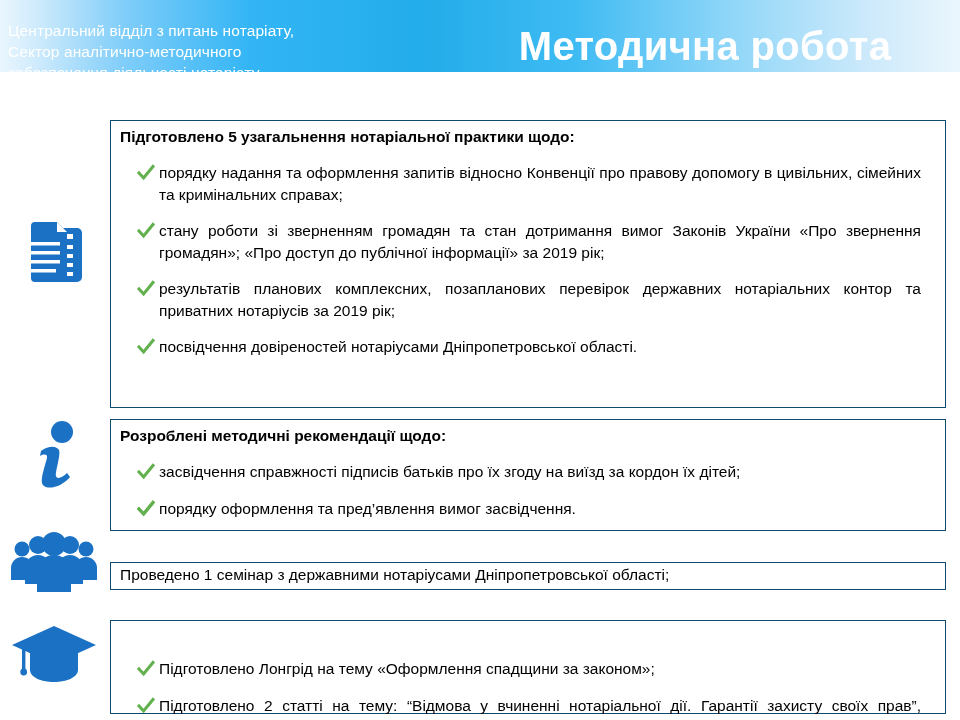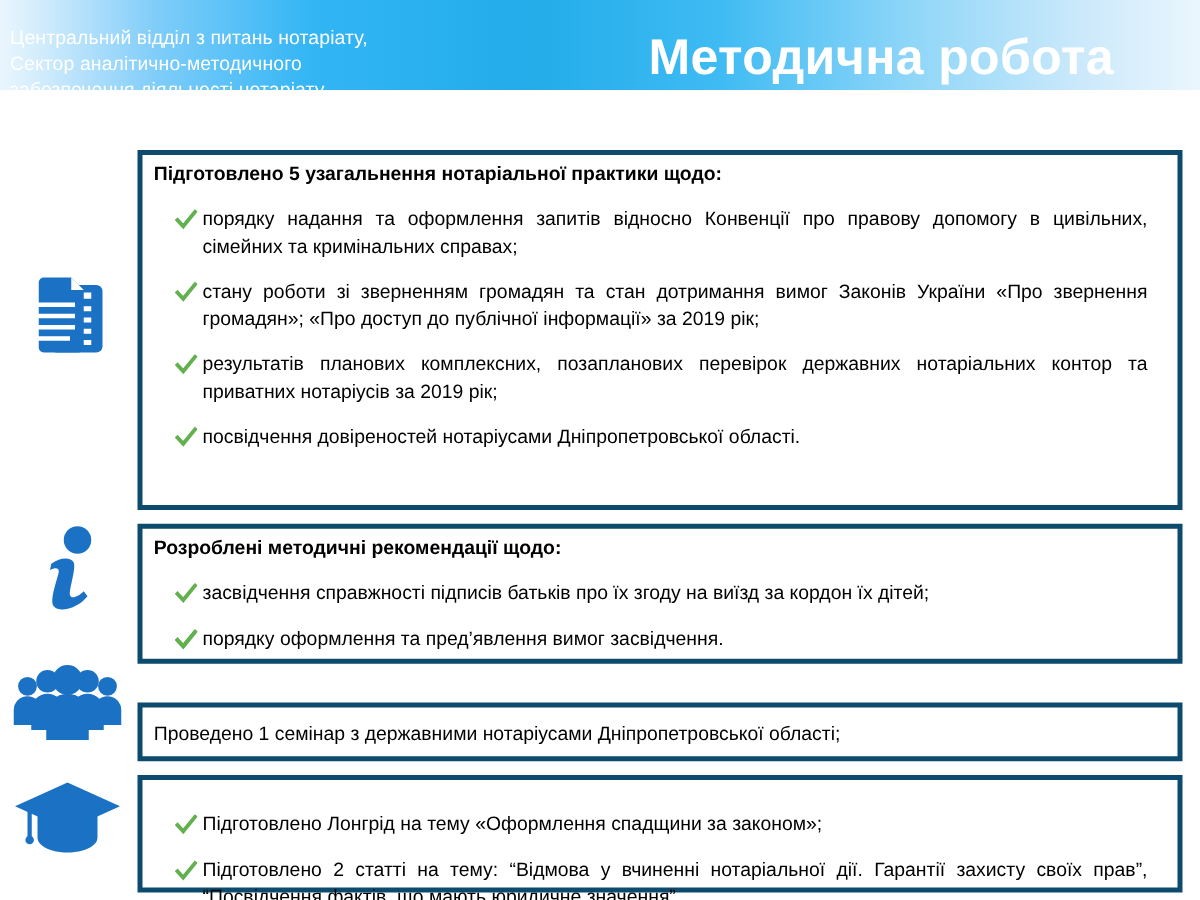--- a/index.html
+++ b/index.html
@@ -79,28 +79,28 @@
   #icon-info      { top: 318px; }
   #icon-people    { top: 432px; }
   #icon-cap       { top: 522px; }
 
   
   .box {
     position: absolute;
     left: 110px;
     width: 836px;
     box-sizing: border-box;
-    border: 4px solid #0c4a6e;
+    border: 1px solid #0c4a6e;
     background: #ffffff;
     padding: 5px 9px 6px 9px;
   }
   #box-generalizations { top: 120px;  height: 288px; }
   #box-recommendations { top: 419px;  height: 112px; }
-  #box-seminar         { top: 562px;  height: 47px;  padding-top: 11px; }
-  #box-publications    { top: 620px;  height: 94px;  padding-top: 10px; }
+  #box-seminar         { top: 562px;  height: 28px;  padding-top: 1px; }
+  #box-publications    { top: 620px;  height: 94px;  padding-top: 22px; }
 
   .box-heading {
     font-size: 15.5px;
     font-weight: bold;
     color: #000000;
     line-height: 21px;
     margin: 0 0 1px 0;
     white-space: nowrap;
   }
 

